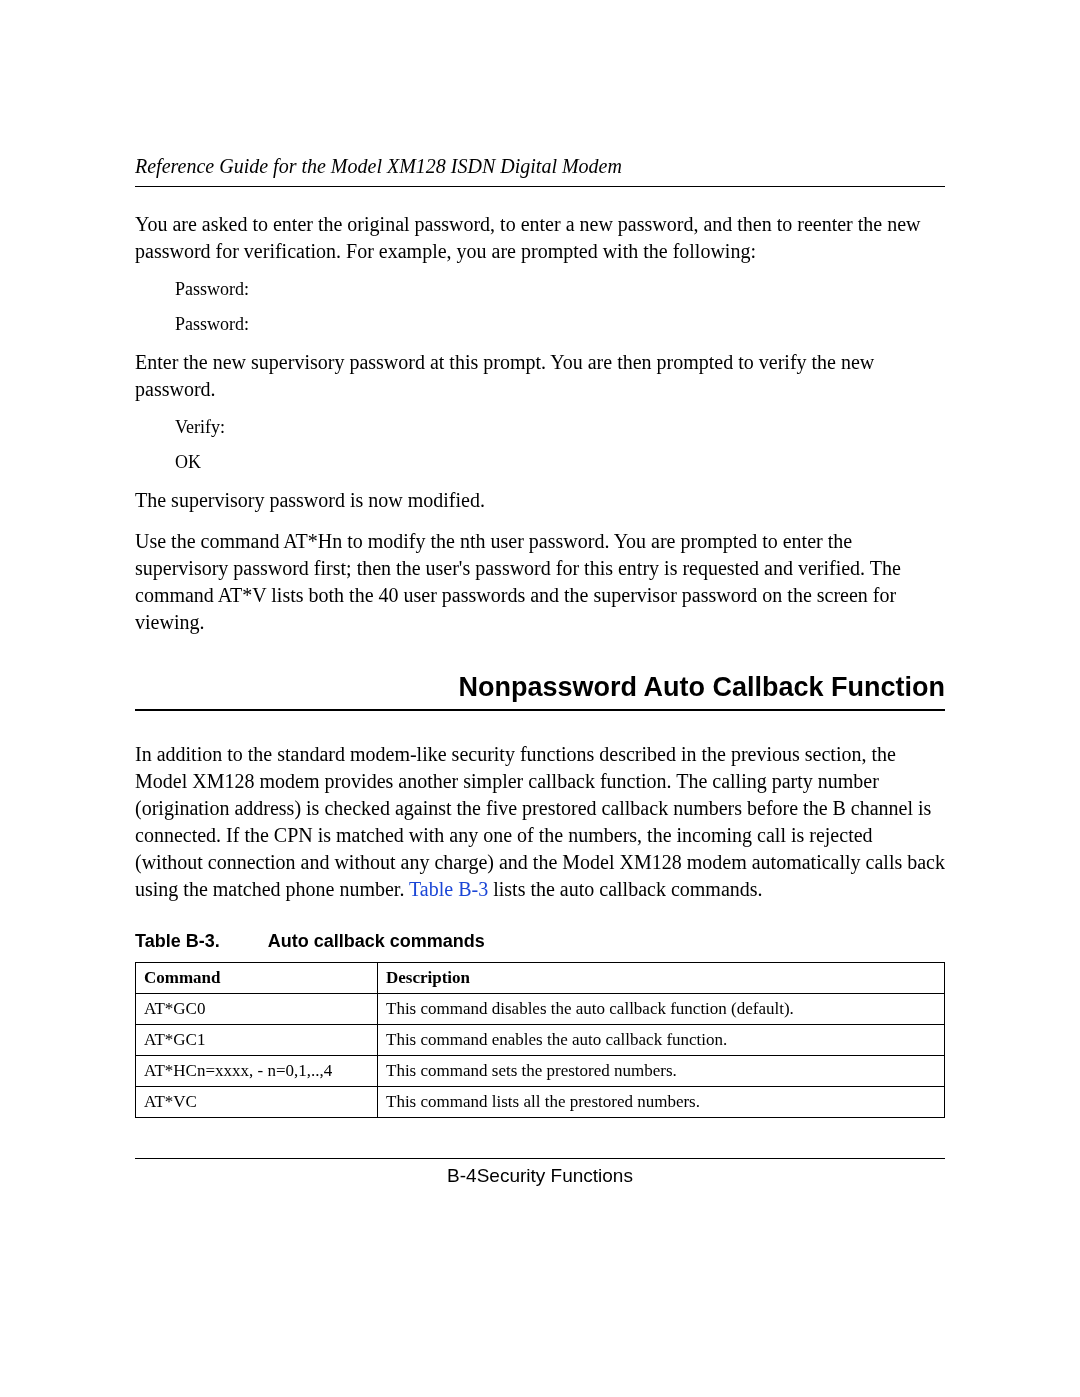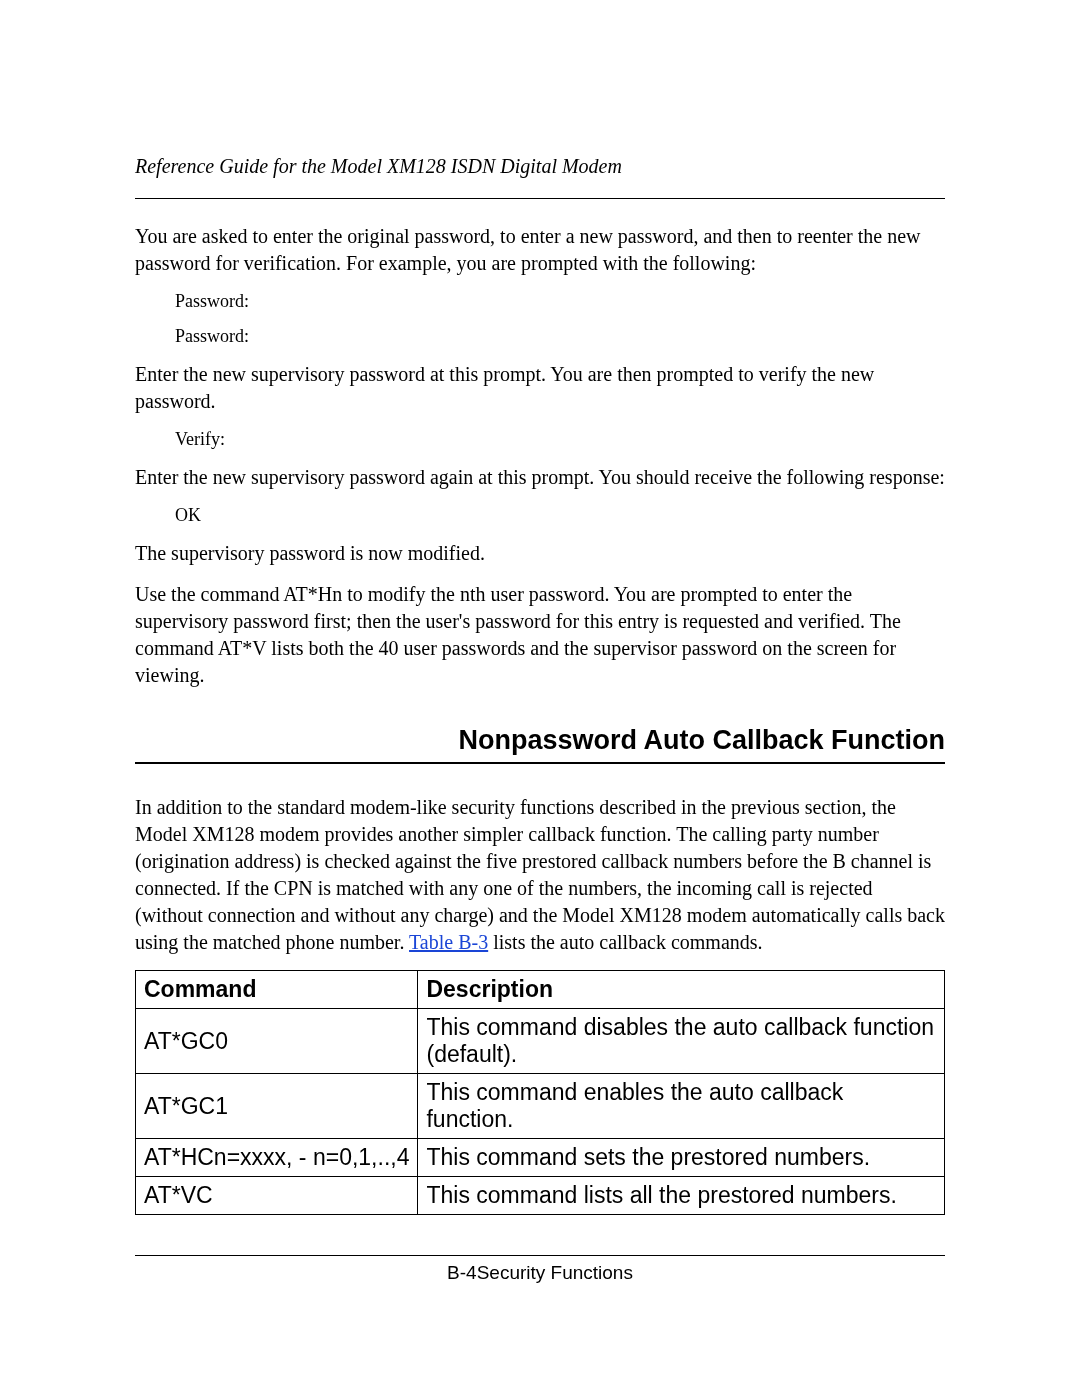--- a/index.html
+++ b/index.html
@@ -9,21 +9,21 @@
     font-family: "Times New Roman", Times, serif;
     color: #000;
     width: 1080px;
   }
   .page {
     padding: 155px 135px 100px 135px;
   }
   .running-header {
     font-style: italic;
     font-size: 20px;
-    margin-bottom: 20px;
+    margin-bottom: 8px;
   }
   .header-rule {
     border: none;
     border-top: 1.5px solid #000;
     margin: 0 0 24px 0;
   }
   .para {
     font-size: 20px;
     line-height: 1.35;
     margin: 0 0 14px 0;
@@ -41,38 +41,37 @@
     margin: 36px 0 6px 0;
     text-align: right;
   }
   .section-rule {
     border: none;
     border-top: 2px solid #000;
     margin: 0 0 30px 0;
   }
   .table-link {
     color: #1a45d6;
-    text-decoration: underline;
     cursor: pointer;
   }
   .table-caption {
     font-family: Helvetica, Arial, sans-serif;
     font-weight: bold;
     font-size: 18px;
     margin: 28px 0 10px 0;
   }
   .caption-gap {
     display: inline-block;
     width: 48px;
   }
   table.cmd-table {
     border-collapse: collapse;
     width: 100%;
-    font-family: Liberation Sans, sans-serif;
-    font-size: 23px;
+    font-family: Liberation Serif, serif;
+    font-size: 17px;
   }
   table.cmd-table th,
   table.cmd-table td {
     border: 1px solid #000;
     padding: 5px 8px;
     text-align: left;
     vertical-align: middle;
   }
   table.cmd-table th {
     font-weight: bold;
@@ -102,34 +101,36 @@
   <hr class="header-rule">
 
   <p class="para">You are asked to enter the original password, to enter a new password, and then to reenter the new password for verification. For example, you are prompted with the following:</p>
   <div class="mono">Password:</div>
 
   <div class="mono">Password:</div>
 
   <p class="para">Enter the new supervisory password at this prompt. You are then prompted to verify the new password.</p>
   <div class="mono">Verify:</div>
 
-  <p class="para">Enter the new supervisory password again at this prompt. You should receive the following response:</p>
   <div class="mono">OK</div>
 
   <p class="para">The supervisory password is now modified.</p>
 
   <p class="para">Use the command AT*Hn to modify the nth user password. You are prompted to enter the supervisory password first; then the user's password for this entry is requested and verified. The command AT*V lists both the 40 user passwords and the supervisor password on the screen for viewing.</p>
 
   <h2 class="section-title">Nonpassword Auto Callback Function</h2>
   <hr class="section-rule">
 
   <p class="para">
     <span>In addition to the standard modem-like security functions described in the previous section, the Model XM128 modem provides another simpler callback function. The calling party number (origination address) is checked against the five prestored callback numbers before the B channel is connected. If the CPN is matched with any one of the numbers, the incoming call is rejected (without connection and without any charge) and the Model XM128 modem automatically calls back using the matched phone number. </span><a class="table-link">Table B-3</a><span> lists the auto callback commands.</span>
   </p>
 
+  <div class="table-caption">
+    <span>Table B-3.</span><span class="caption-gap"></span><span>Auto callback commands</span>
+  </div>
 
   <table class="cmd-table">
     <thead>
       <tr>
         <th>Command</th>
         <th>Description</th>
       </tr>
     </thead>
     <tbody>
       <tr>

